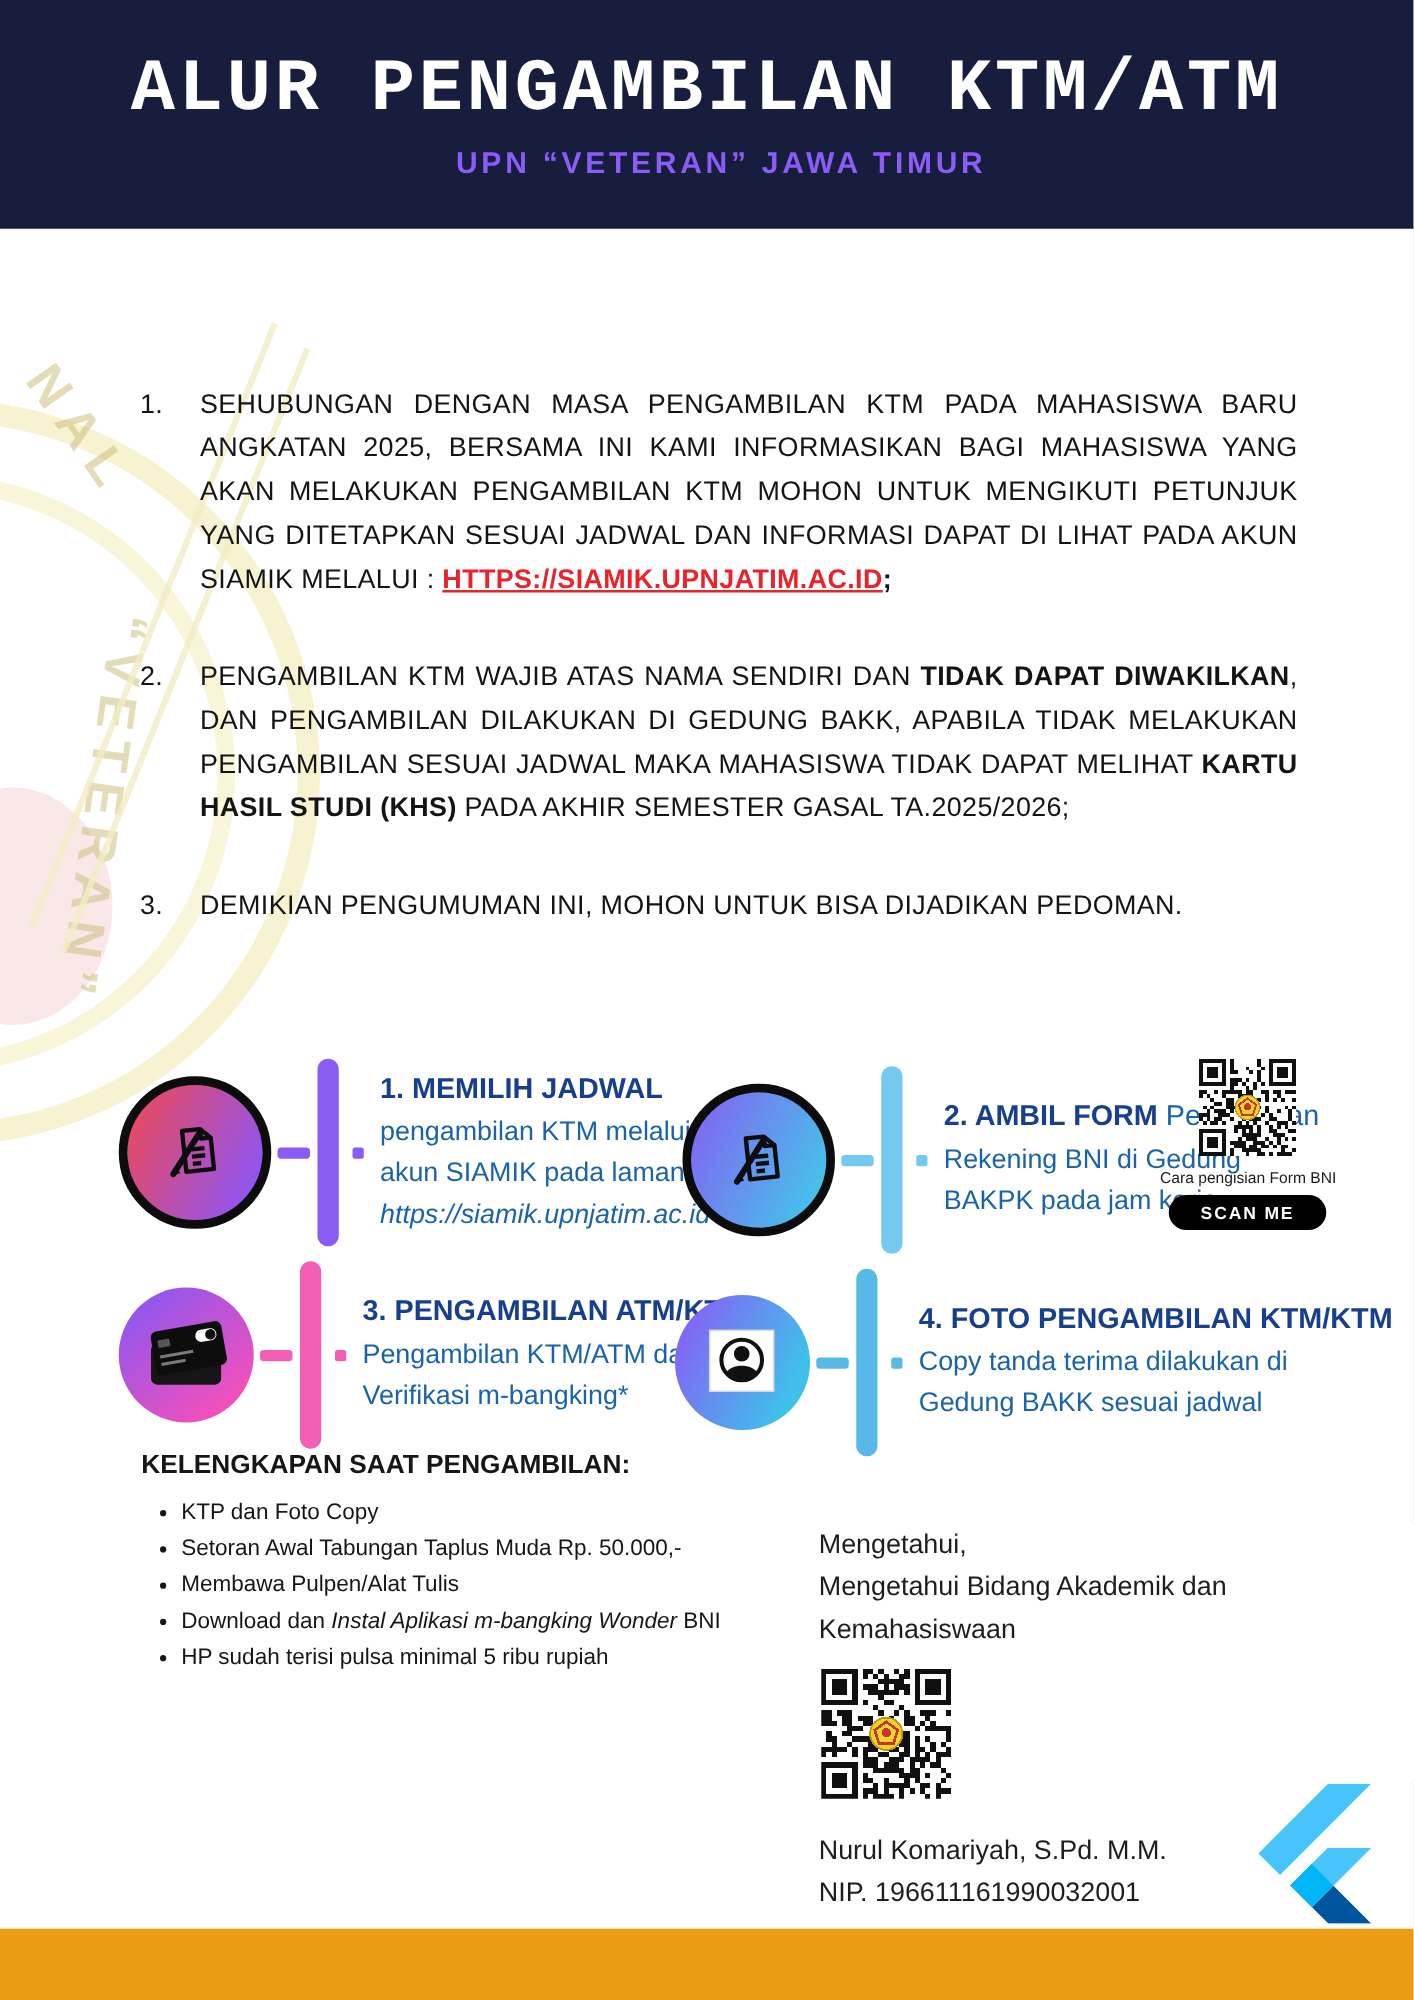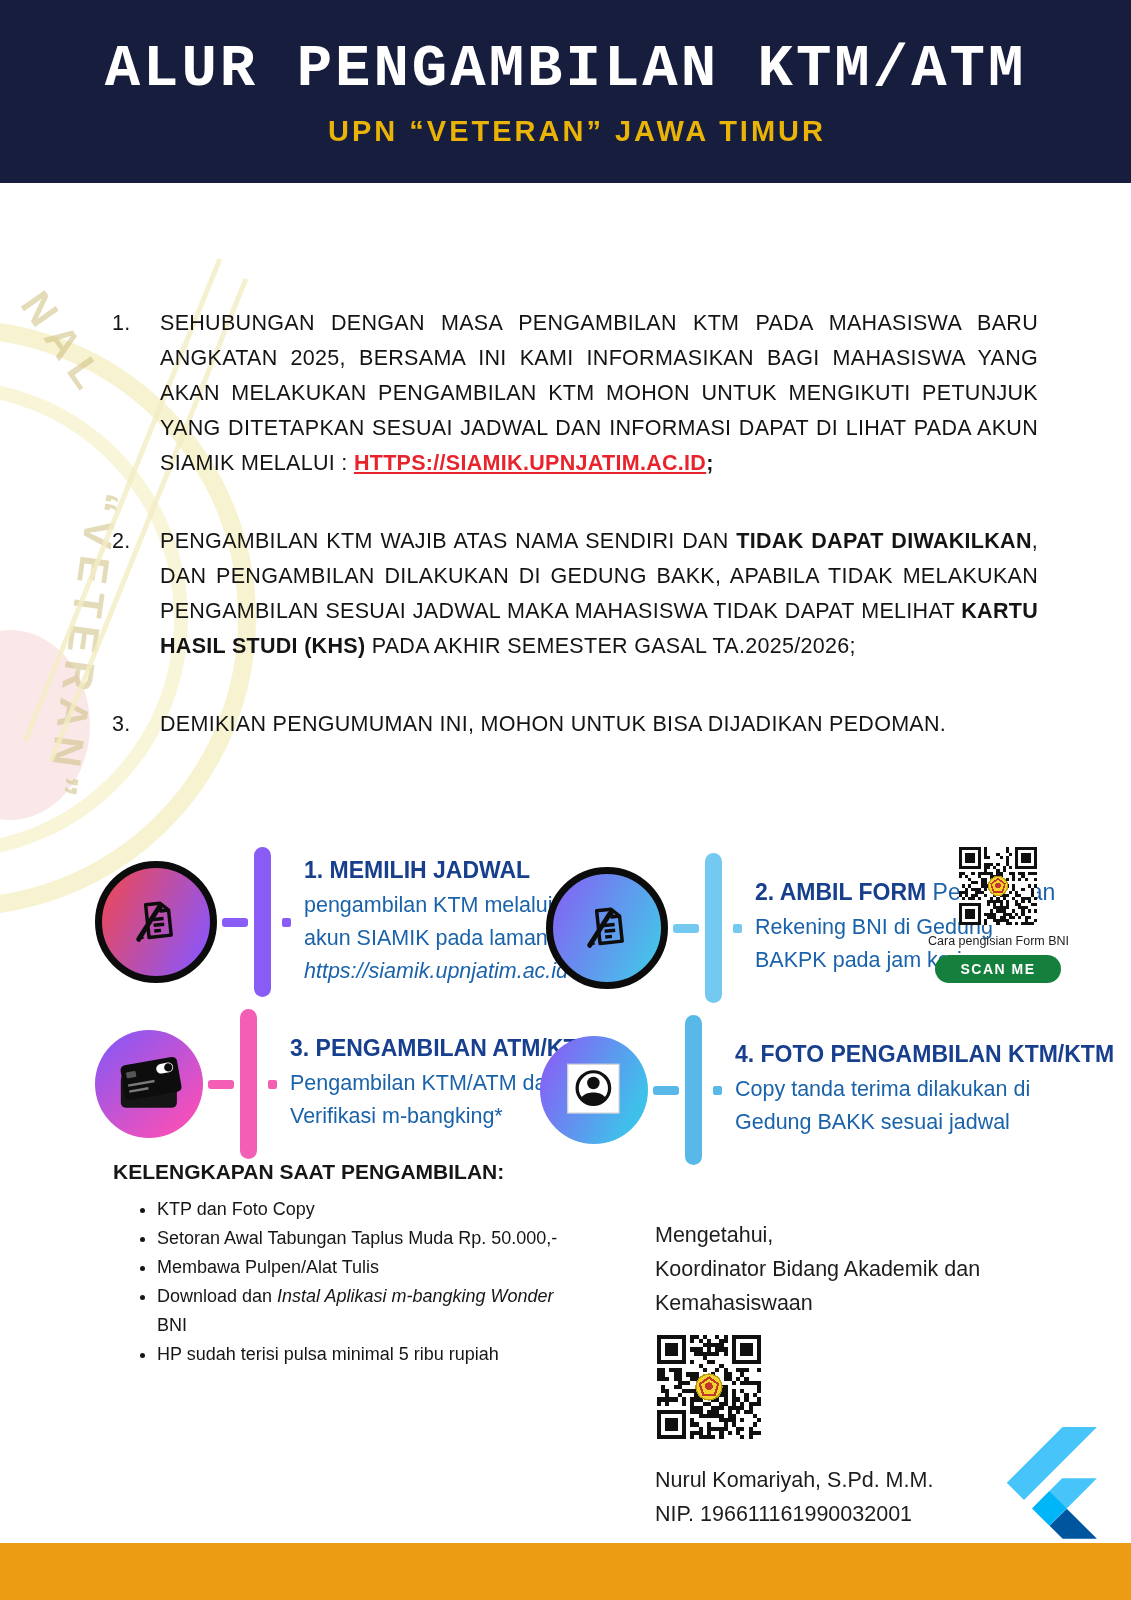--- a/index.html
+++ b/index.html
@@ -3,21 +3,21 @@
 <meta charset="utf-8">
 <style>
   html,body{margin:0;padding:0;background:#e9e9e9;}
   .page{position:relative;width:1131px;height:1600px;margin:0 auto;background:#ffffff;overflow:hidden;
         font-family:"Liberation Sans",sans-serif;}
 
   
   .header{position:absolute;top:0;left:0;right:0;height:183px;background:#171d3c;
           display:flex;flex-direction:column;align-items:center;justify-content:center;gap:12px;}
   .hdr-title{color:#ffffff;font-size:59px;font-weight:800;letter-spacing:3px;white-space:nowrap;font-family:Liberation Mono, monospace;}
-  .hdr-sub{color:#eab308;font-size:29px;font-weight:700;letter-spacing:3px;margin-left:23px;}
+  .hdr-sub{color:#8b5cf6;font-size:24px;font-weight:700;letter-spacing:3px;margin-left:23px;}
 
   
   .announce{position:absolute;top:200px;left:0;right:0;text-align:center;color:#141414;}
   .announce-p{font-size:23px;font-weight:800;letter-spacing:12px;}
   .announce-n{font-size:22px;font-weight:700;font-family:"DejaVu Sans Mono",monospace;
               letter-spacing:1px;margin-top:9px;}
 
   
   .wm{position:absolute;left:0;top:230px;width:260px;height:860px;pointer-events:none;overflow:hidden;}
   .wm-outer{position:absolute;left:-340px;top:90px;width:560px;height:560px;border-radius:50%;
@@ -60,28 +60,28 @@
   .title-suffix{font-weight:400;color:#1a63ab;}
   .step-line{font-size:21.5px;color:#1a63ab;line-height:33px;white-space:nowrap;}
   .step-url{font-size:21.5px;color:#1a63ab;font-style:italic;line-height:33px;white-space:nowrap;cursor:pointer;}
 
   
   .bni{position:absolute;left:928px;top:14px;width:140px;text-align:center;}
   .qr{display:inline-block;}
   .qr svg{display:block;}
   .bni-qr{width:78px;height:78px;margin:0 auto;}
   .bni-caption{font-size:12.5px;color:#1c1c1c;margin-top:5px;white-space:nowrap;}
-  .scan-btn{margin:7px auto 0;background:#15803d;color:#ffffff;font-weight:800;font-size:14px;
+  .scan-btn{margin:7px auto 0;background:#000000;color:#ffffff;font-weight:800;font-size:14px;
             letter-spacing:1.5px;border-radius:15px;width:126px;padding:6px 0;cursor:pointer;}
 
   
   .kel{position:absolute;top:1160px;left:113px;width:470px;color:#161616;}
   .kel-h{font-size:21px;font-weight:600;}
   .kel-ul{margin:11px 0 0 0;padding-left:32px;}
-  .kel-li{font-size:18px;line-height:29px;margin-left:12px;}
+  .kel-li{font-size:18px;line-height:29px;}
   .ital{font-style:italic;}
 
   
   .sign{position:absolute;top:1218px;left:655px;width:450px;color:#1d1d1d;
         font-size:21.5px;line-height:34px;}
   .sign-qr{width:104px;height:104px;margin:15px 0 12px 2px;}
   .sign-name{margin-top:2px;}
 
   
   .strip{position:absolute;left:0;right:0;bottom:0;height:57px;background:#ec9c13;}
@@ -444,21 +444,21 @@
       <li class="kel-li"><span>KTP dan Foto Copy</span><span class="ital"></span><span></span></li>
       <li class="kel-li"><span>Setoran Awal Tabungan Taplus Muda Rp. 50.000,-</span><span class="ital"></span><span></span></li>
       <li class="kel-li"><span>Membawa Pulpen/Alat Tulis</span><span class="ital"></span><span></span></li>
       <li class="kel-li"><span>Download dan </span><span class="ital">Instal Aplikasi m-bangking Wonder</span><span> BNI</span></li>
       <li class="kel-li"><span>HP sudah terisi pulsa minimal 5 ribu rupiah</span><span class="ital"></span><span></span></li>
     </ul>
   </div>
 
   <div class="sign">
     <div>Mengetahui,</div>
-    <div>Koordinator Bidang Akademik dan</div>
+    <div>Mengetahui Bidang Akademik dan</div>
     <div>Kemahasiswaan</div>
     <div class="qr sign-qr qr-code"><svg viewBox="0 0 25 25" width="100%" height="100%" shape-rendering="crispEdges">
           <rect width="25" height="25" fill="#ffffff"></rect>
           <rect x="8" y="0" width="1" height="1" fill="#101010"></rect>
           <rect x="9" y="0" width="1" height="1" fill="#101010"></rect>
           <rect x="11" y="0" width="1" height="1" fill="#101010"></rect>
           <rect x="14" y="0" width="1" height="1" fill="#101010"></rect>
           <rect x="16" y="0" width="1" height="1" fill="#101010"></rect>
           <rect x="8" y="1" width="1" height="1" fill="#101010"></rect>
           <rect x="10" y="1" width="1" height="1" fill="#101010"></rect>

